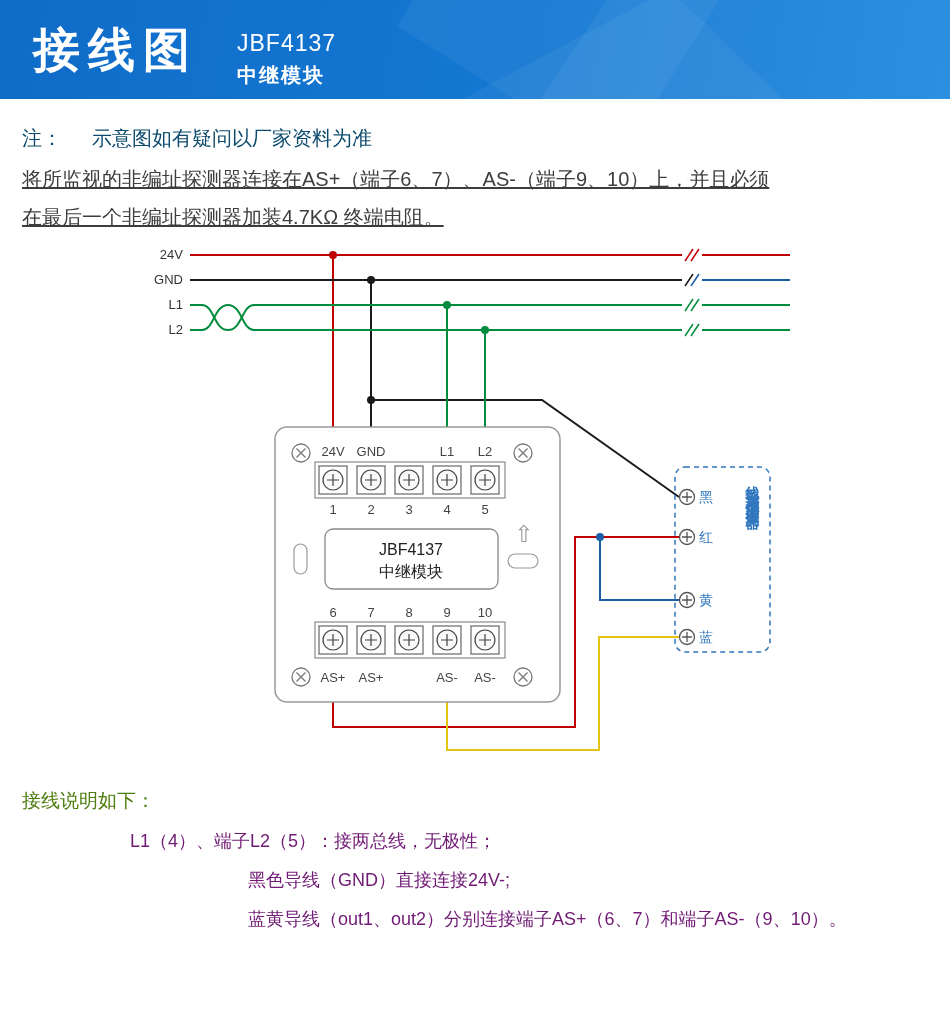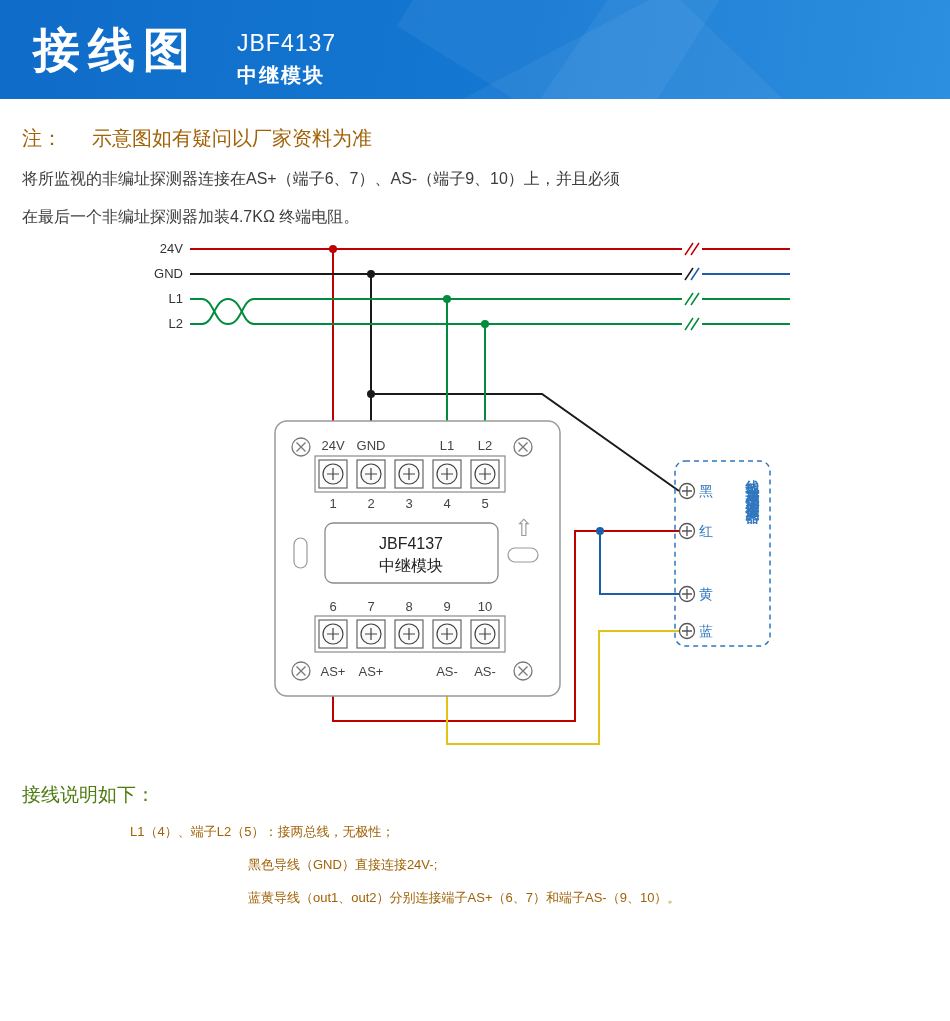--- a/index.html
+++ b/index.html
@@ -21,43 +21,43 @@
   .tri3 { left: 430px; top: -90px; width: 260px; height: 200px; transform: rotate(32deg); background: rgba(255,255,255,0.03); }
   .page-title {
     position: absolute; left: 33px; top: 50%; transform: translateY(-50%);
     color: #fff; font-size: 47px; font-weight: bold; letter-spacing: 8px;
   }
   .model-block { position: absolute; left: 237px; top: 30px; color: #fff; }
   .model-number { font-size: 23px; letter-spacing: 1px; }
   .model-name { font-size: 20px; font-weight: bold; margin-top: 5px; letter-spacing: 2px; }
 
   
-  .note { margin: 26px 22px 8px 22px; font-size: 20px; color: #a16207; }
+  .note { margin: 26px 22px 8px 22px; font-size: 20px; color: #0c4a6e; }
   .note .note-label { margin-right: 30px; }
-  .intro { margin: 0 22px; font-size: 16px; color: #3d3d3d; line-height: 38px; }
-
-  
-  .diagram { position: relative; width: 948px; height: 532px; }
+  .intro { margin: 0 22px; font-size: 20px; color: #3d3d3d; line-height: 38px; text-decoration: underline; }
+
+  
+  .diagram { position: relative; width: 948px; height: 532px; margin-top: 6px; }
   .diagram svg { position: absolute; left: 0; top: 0; }
   svg text { font-family: "Liberation Sans", "DejaVu Sans", sans-serif; }
   .buslab { font-size: 13px; fill: #333; text-anchor: end; }
   .num    { font-size: 13px; fill: #444; text-anchor: middle; }
   .mod    { font-size: 16px; fill: #222; text-anchor: middle; }
   .arrow  { font-size: 23px; fill: #9a9a9a; text-anchor: middle; }
   .detlab { font-size: 14px; }
   .detector-name {
     position: absolute; left: 744px; top: 233px;
     writing-mode: vertical-rl; text-orientation: upright;
     font-size: 14px; letter-spacing: 3px; color: #3077be; font-weight: bold;
   }
 
   
   .instructions { margin-top: 10px; padding-bottom: 30px; }
   .ins-title { margin: 14px 0 2px 22px; font-size: 19px; color: #4d7c0f; }
-  .ins-line { margin: 15px 0 0 130px; font-size: 13px; color: #a16207; }
+  .ins-line { margin: 15px 0 0 130px; font-size: 18px; color: #701a75; }
   .ins-line.deep { margin-left: 248px; }
 </style>
 </head>
 <body>
 
 <header class="header">
   <div class="tri tri1"></div>
   <div class="tri tri2"></div>
   <div class="tri tri3"></div>
   <div class="page-title">接线图</div>

